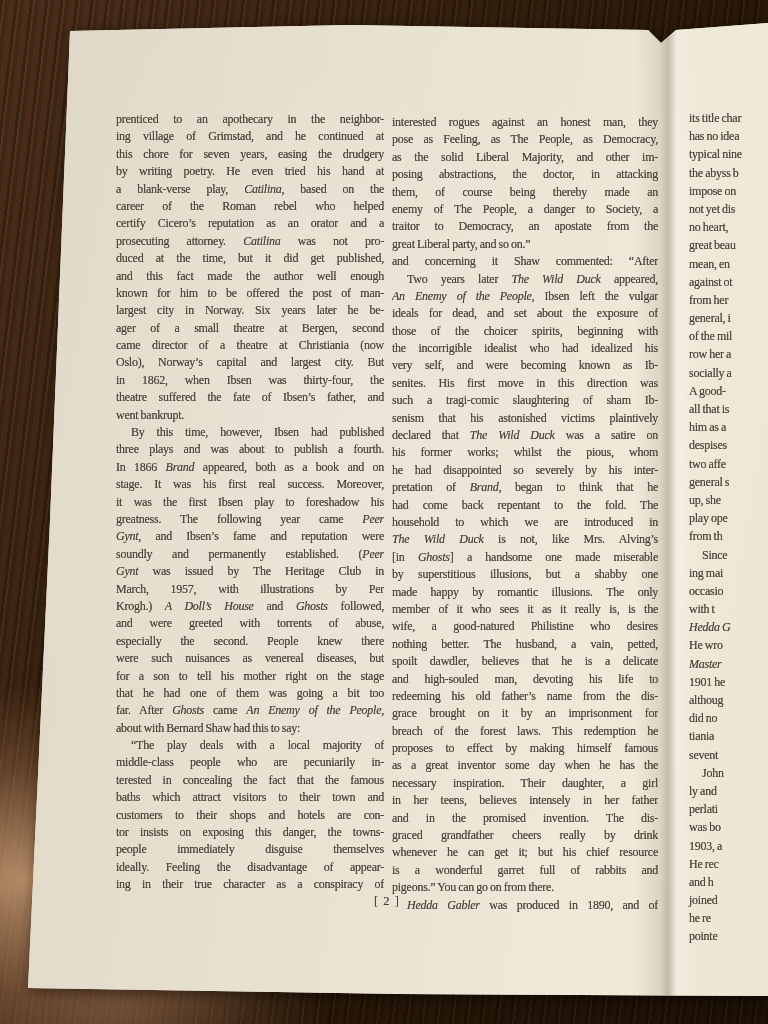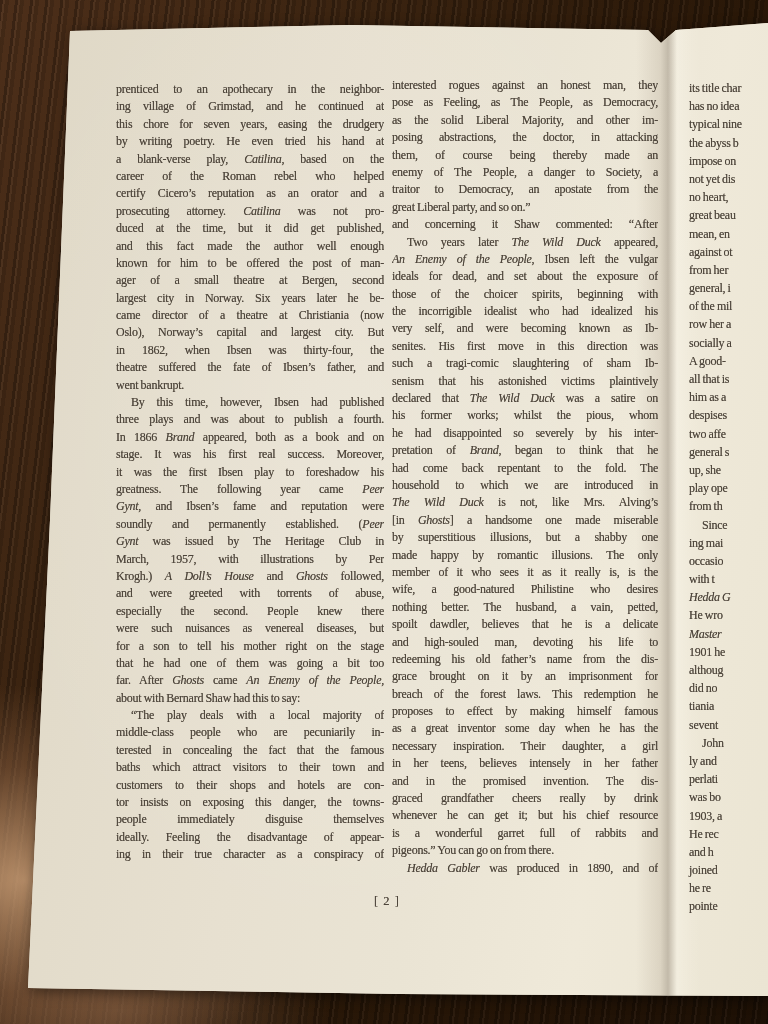--- a/index.html
+++ b/index.html
@@ -29,32 +29,33 @@
     position:absolute;left:636px;top:0;width:64px;height:100%;
     background:linear-gradient(90deg, rgba(0,0,0,0) 0%, rgba(110,90,68,0.14) 38%, rgba(72,56,40,0.26) 50%, rgba(255,252,242,0.30) 64%, rgba(255,252,242,0.10) 84%, rgba(0,0,0,0) 100%);
   }
   .col{
     position:absolute;
     color:#4d453b;
     font-size:12px;
     letter-spacing:-0.25px;
     word-spacing:-0.5px;
     text-shadow:0 0 0.6px rgba(93,84,72,0.75);
+    margin-top:30px;
   }
   .line{
     height:17.4px;line-height:17.4px;
     overflow:hidden;
     text-align:justify;text-align-last:justify;
   }
   .line.end{text-align-last:left;font-family:Liberation Serif, serif;}
   .line.ind{text-indent:15px;}
   .frag{height:18.2px;line-height:18.2px;white-space:nowrap;text-align:left;overflow:visible;}
   .frag.ind{text-indent:13px;}
   #col-left{left:116px;top:81px;width:268px;}
-  #col-middle{left:392px;top:77px;width:266px;}
+  #col-middle{left:392px;top:84px;width:266px;}
   #col-right{left:689px;top:79px;width:90px;}
   .pageno{
     position:absolute;left:116px;top:894px;width:542px;
     text-align:center;color:#4d453b;font-size:12.5px;
     letter-spacing:1px;
     text-shadow:0 0 0.6px rgba(93,84,72,0.75);
   }
 </style>
 </head>
 <body>
@@ -68,22 +69,22 @@
         <div class="line">ing village of Grimstad, and he continued at</div>
         <div class="line">this chore for seven years, easing the drudgery</div>
         <div class="line">by writing poetry. He even tried his hand at</div>
         <div class="line">a blank-verse play, <i>Catilina</i>, based on the</div>
         <div class="line">career of the Roman rebel who helped</div>
         <div class="line">certify Cicero’s reputation as an orator and a</div>
         <div class="line">prosecuting attorney. <i>Catilina</i> was not pro-</div>
         <div class="line">duced at the time, but it did get published,</div>
         <div class="line">and this fact made the author well enough</div>
         <div class="line">known for him to be offered the post of man-</div>
+        <div class="line">largest city in Norway. Six years later he be-</div>
         <div class="line">ager of a small theatre at Bergen, second</div>
-        <div class="line">largest city in Norway. Six years later he be-</div>
         <div class="line">came director of a theatre at Christiania (now</div>
         <div class="line">Oslo), Norway’s capital and largest city. But</div>
         <div class="line">in 1862, when Ibsen was thirty-four, the</div>
         <div class="line">theatre suffered the fate of Ibsen’s father, and</div>
         <div class="line end">went bankrupt.</div>
         <div class="line ind">By this time, however, Ibsen had published</div>
         <div class="line">three plays and was about to publish a fourth.</div>
         <div class="line">In 1866 <i>Brand</i> appeared, both as a book and on</div>
         <div class="line">stage. It was his first real success. Moreover,</div>
         <div class="line">it was the first Ibsen play to foreshadow his</div>

